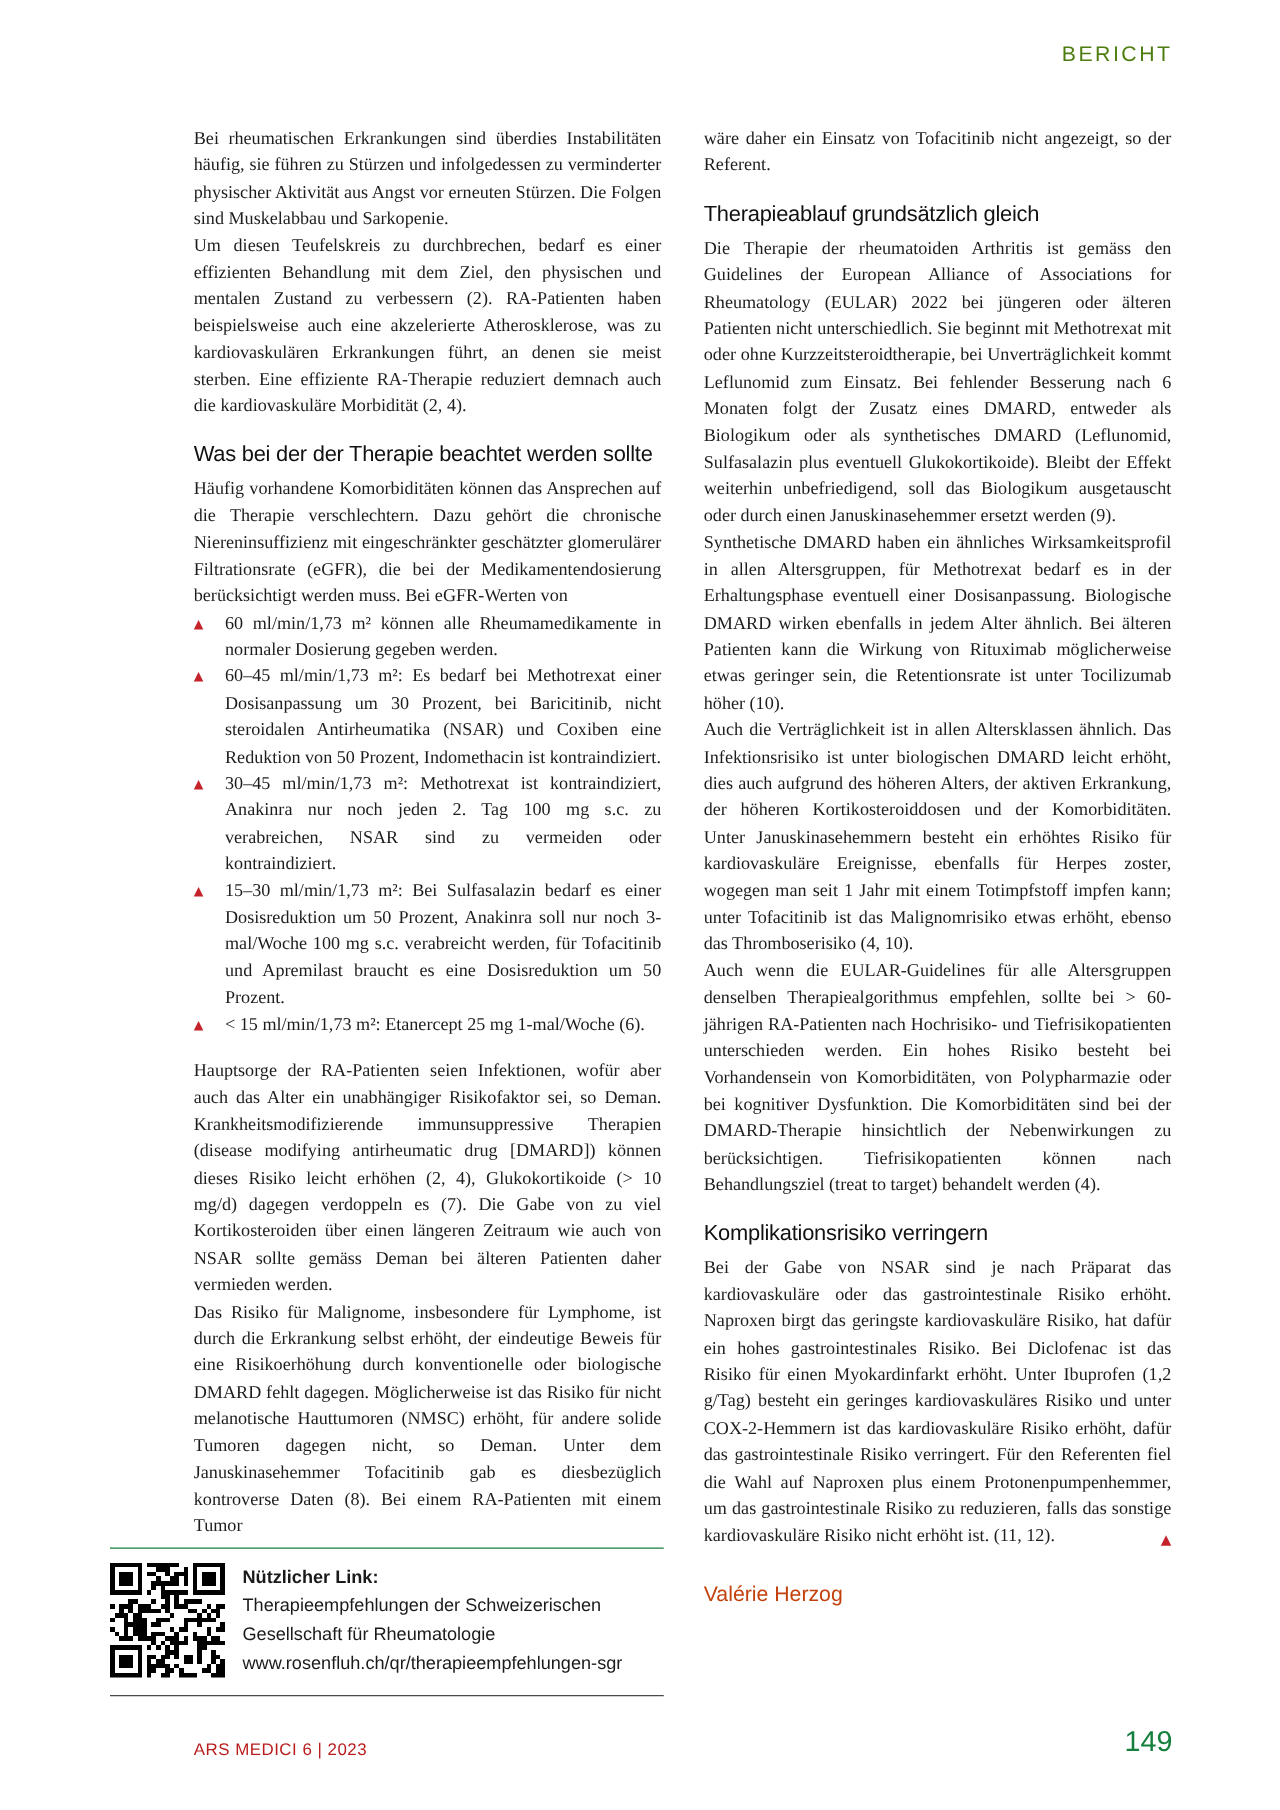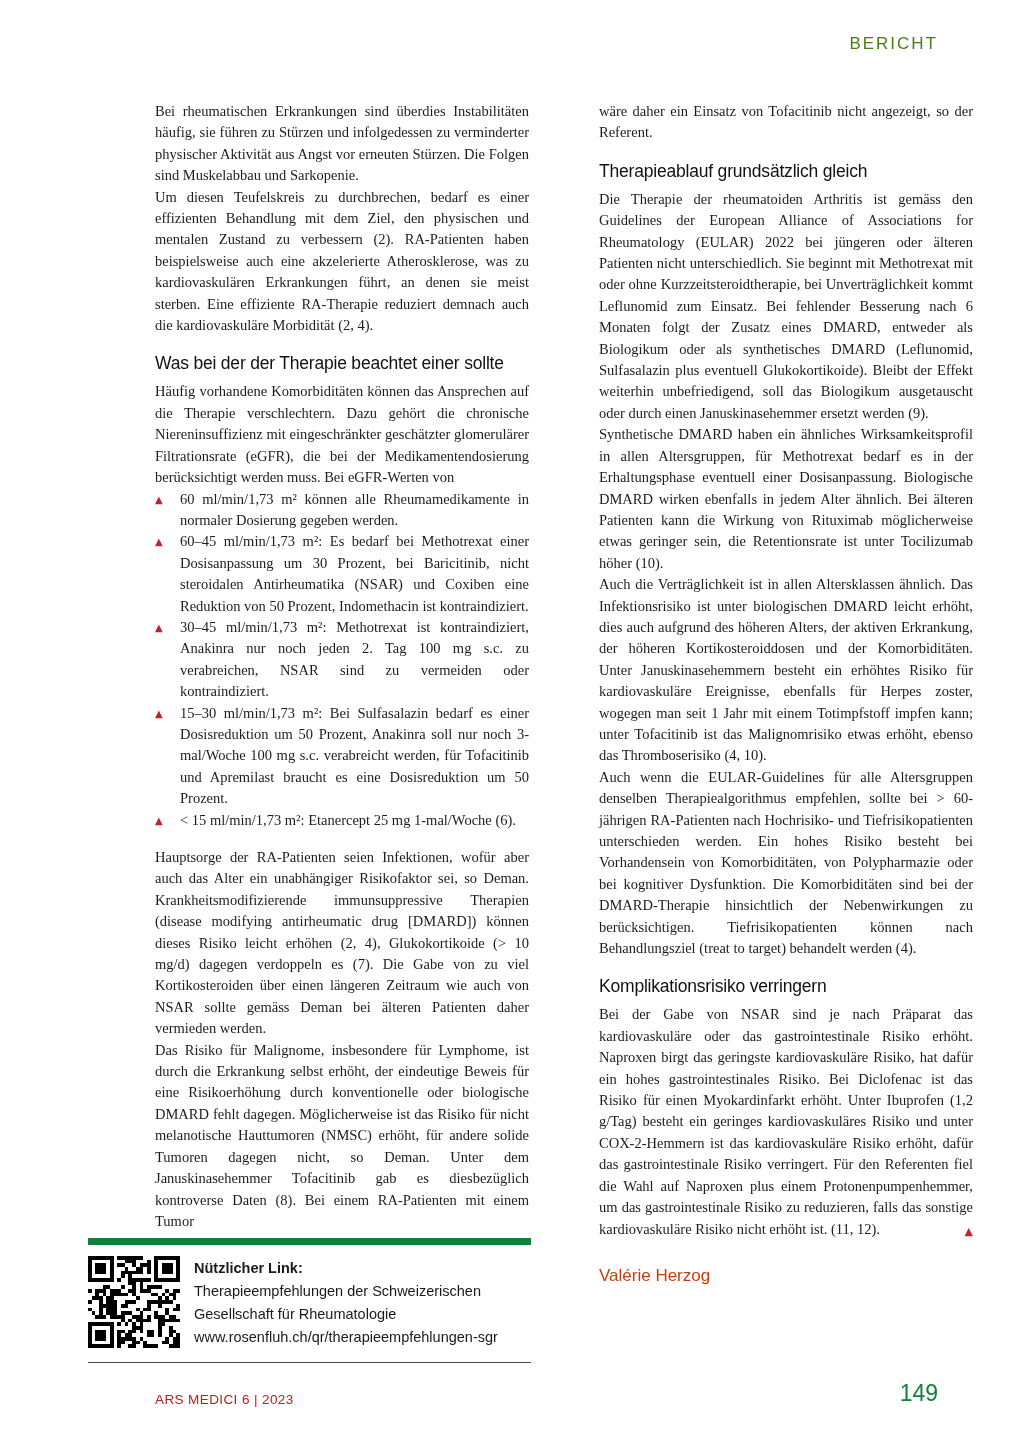--- a/index.html
+++ b/index.html
@@ -15,21 +15,21 @@
   .kicker {
     position:absolute; top:34px; right:86px;
     font-family:"Liberation Sans", sans-serif;
     font-size:17px; letter-spacing:2px;
     color:#4d7c0f;
   }
   .col {
     position:absolute; top:101px; width:374px;
   }
   .col-left  { left:155px; }
-  .col-right { left:563px;margin-left:36px; }
+  .col-right { left:563px; }
   p.body {
     margin:0;
     font-size:14.5px;
     line-height:21.4px;
     text-align:justify;
   }
   h2.section-heading {
     margin:15px 0 5px 0;
     font-family:"Liberation Sans", sans-serif;
     font-size:17.5px; line-height:25px;
@@ -62,21 +62,21 @@
     font-size:17px; color:#c2410c;
   }
   .source {
     margin-top:13px;
     font-family:"Liberation Sans", sans-serif;
     font-size:12.5px; line-height:17.5px; color:#2a2a2a;
     text-align:left;
   }
   .link-box {
     position:absolute; left:88px; top:1238px; width:443px;
-    border-top:7px solid #15803d;
+    border-top:1px solid #15803d;
     border-bottom:1px solid #4a4a4a;
     padding:11px 0 13px 0;
     display:flex; align-items:flex-start; gap:14px;
     box-sizing:border-box;
   }
   .qr { width:92px; height:92px; flex:0 0 auto; }
   .qr svg { width:100%; height:100%; display:block; }
   .link-text {
     font-family:"Liberation Sans", sans-serif;
     font-size:14.5px; line-height:23px; color:#1a1a1a;
@@ -99,21 +99,21 @@
 <body>
 
 <div class="page">
 
   <div class="kicker">BERICHT</div>
 
   <div class="col col-left">
     <p class="body">Bei rheumatischen Erkrankungen sind überdies Instabilitäten häufig, sie führen zu Stürzen und infolgedessen zu verminderter physischer Aktivität aus Angst vor erneuten Stürzen. Die Folgen sind Muskelabbau und Sarkopenie.</p>
     <p class="body">Um diesen Teufelskreis zu durchbrechen, bedarf es einer effizienten Behandlung mit dem Ziel, den physischen und mentalen Zustand zu verbessern (2). RA-Patienten haben beispielsweise auch eine akzelerierte Atherosklerose, was zu kardiovaskulären Erkrankungen führt, an denen sie meist sterben. Eine effiziente RA-Therapie reduziert demnach auch die kardiovaskuläre Morbidität (2, 4).</p>
 
-    <h2 class="section-heading">Was bei der der Therapie beachtet einer sollte</h2>
+    <h2 class="section-heading">Was bei der der Therapie beachtet werden sollte</h2>
     <p class="body">Häufig vorhandene Komorbiditäten können das Ansprechen auf die Therapie verschlechtern. Dazu gehört die chronische Niereninsuffizienz mit eingeschränkter geschätzter glomerulärer Filtrationsrate (eGFR), die bei der Medikamentendosierung berücksichtigt werden muss. Bei eGFR-Werten von</p>
 
     <ul class="tri-list">
       <li>
         <span class="tri">▲</span>
         <span>60 ml/min/1,73 m² können alle Rheumamedikamente in normaler Dosierung gegeben werden.</span>
       </li>
       <li>
         <span class="tri">▲</span>
         <span>60–45 ml/min/1,73 m²: Es bedarf bei Methotrexat einer Dosisanpassung um 30 Prozent, bei Baricitinib, nicht steroidalen Antirheumatika (NSAR) und Coxiben eine Reduktion von 50 Prozent, Indomethacin ist kontraindiziert.</span>

